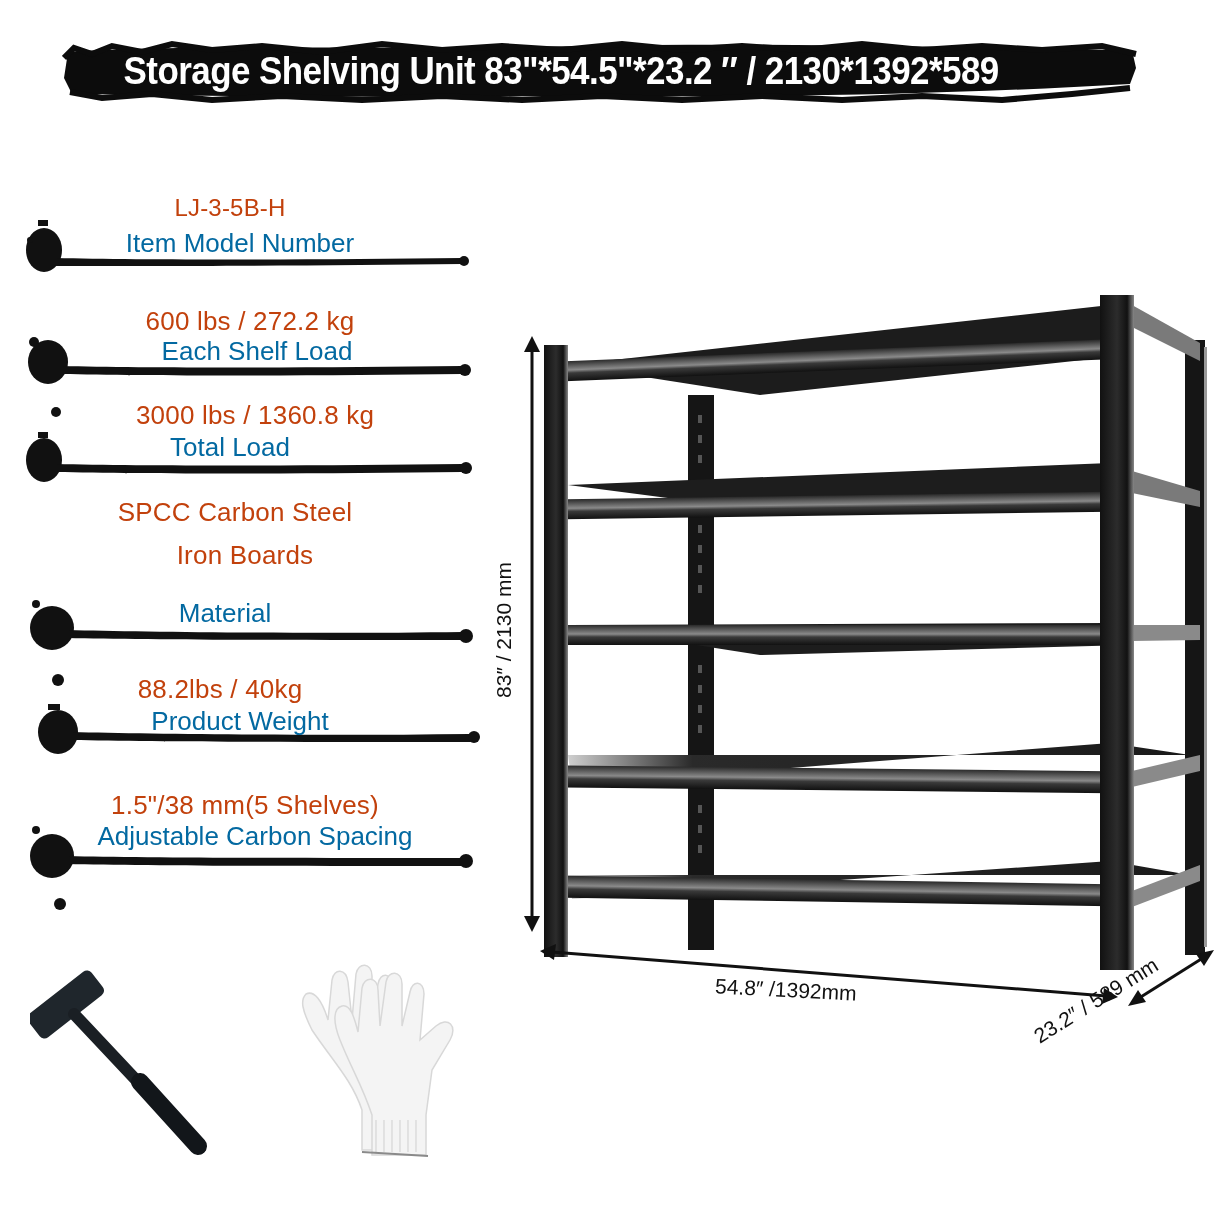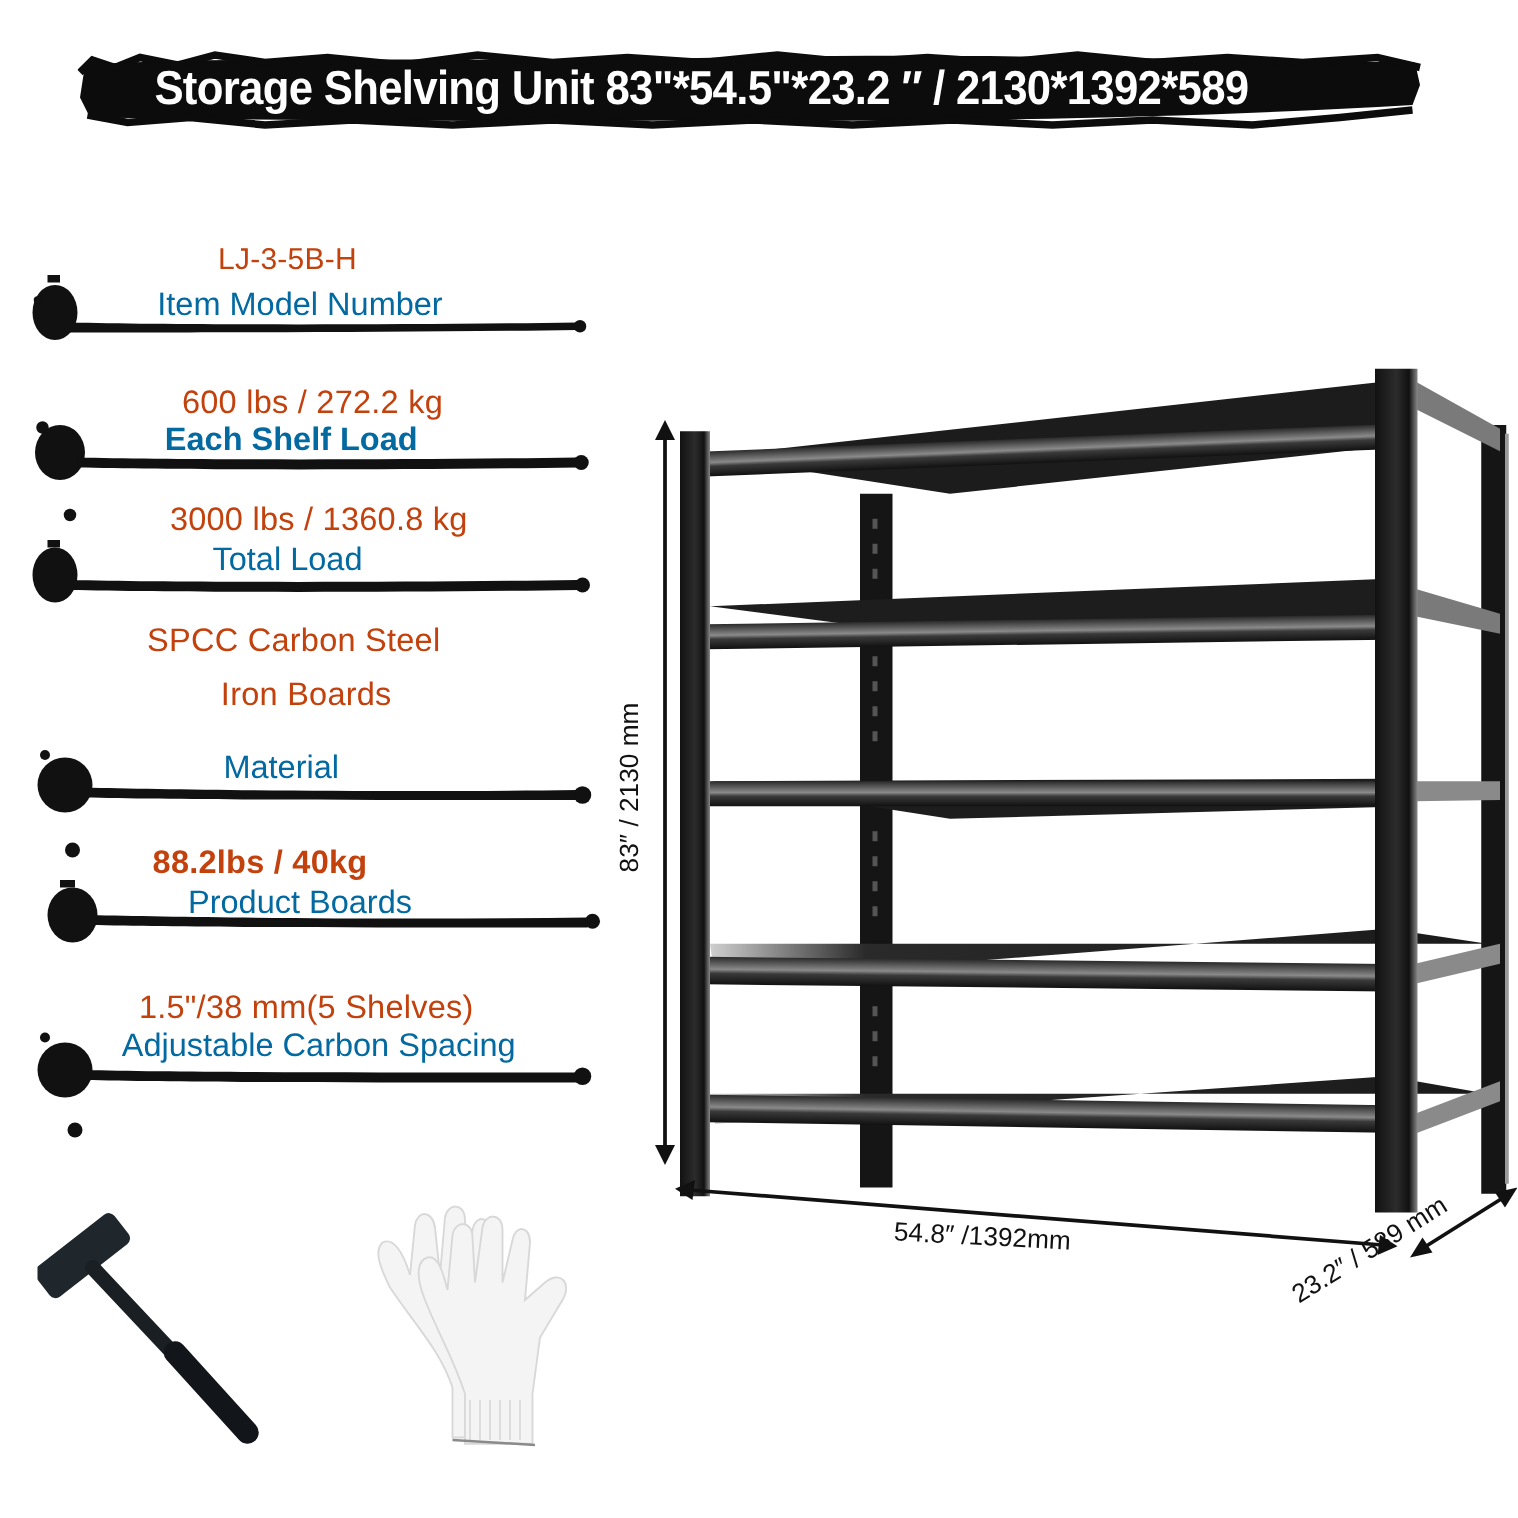--- a/index.html
+++ b/index.html
@@ -49,21 +49,21 @@
 <div class="spec-label" style="left:90px; top:228px; width:300px;">Item Model Number</div>
 
 
 <div class="spec-value" style="left:90px; top:306px; width:320px;">600 lbs / 272.2 kg</div>
 <svg class="ink-line" style="left:22px; top:332px;" width="452" height="70">
   <circle cx="12" cy="10" r="5" fill="#111"></circle>
   <ellipse cx="26" cy="30" rx="20" ry="22" fill="#111"></ellipse>
   <path d="M40,34 C120,36 300,36 440,34 L446,37 L440,42 C300,44 120,44 40,42 Z" fill="#111"></path>
   <circle cx="443" cy="38" r="6" fill="#111"></circle>
 </svg>
-<div class="spec-label" style="left:78px; top:336px; width:310px;font-weight:bold;">Each Shelf Load</div>
+<div class="spec-label" style="left:102px; top:336px; width:310px;">Each Shelf Load</div>
 
 
 <circle></circle>
 <div class="spec-value" style="left:100px; top:400px; width:310px;">3000 lbs / 1360.8 kg</div>
 <svg class="ink-line" style="left:22px; top:404px;" width="452" height="90">
   <circle cx="34" cy="8" r="5" fill="#111"></circle>
   <rect x="16" y="28" width="10" height="6" fill="#111"></rect>
   <ellipse cx="22" cy="56" rx="18" ry="22" fill="#111"></ellipse>
   <path d="M34,60 C120,62 300,62 440,60 L446,62 L440,68 C300,70 120,70 34,68 Z" fill="#111"></path>
   <circle cx="444" cy="64" r="6" fill="#111"></circle>
@@ -82,22 +82,22 @@
 <div class="spec-label" style="left:80px; top:598px; width:290px;">Material</div>
 
 
 <svg class="ink-line" style="left:22px; top:670px;" width="460" height="100">
   <circle cx="36" cy="10" r="6" fill="#111"></circle>
   <rect x="26" y="34" width="12" height="6" fill="#111"></rect>
   <ellipse cx="36" cy="62" rx="20" ry="22" fill="#111"></ellipse>
   <path d="M50,62 C130,64 300,66 448,64 L454,66 L448,72 C300,72 130,72 50,70 Z" fill="#111"></path>
   <circle cx="452" cy="67" r="6" fill="#111"></circle>
 </svg>
-<div class="spec-value" style="left:68px; top:674px; width:280px;font-weight:bold;">88.2lbs / 40kg</div>
-<div class="spec-label" style="left:90px; top:706px; width:300px;">Product Boards</div>
+<div class="spec-value" style="left:80px; top:674px; width:280px;">88.2lbs / 40kg</div>
+<div class="spec-label" style="left:90px; top:706px; width:300px;">Product Weight</div>
 
 
 <div class="spec-value" style="left:60px; top:790px; width:370px;">1.5"/38 mm(5 Shelves)</div>
 <svg class="ink-line" style="left:22px; top:816px;" width="452" height="100">
   <circle cx="14" cy="14" r="4" fill="#111"></circle>
   <ellipse cx="30" cy="40" rx="22" ry="22" fill="#111"></ellipse>
   <path d="M46,40 C120,42 300,42 440,42 L448,44 L440,50 C300,50 120,50 46,48 Z" fill="#111"></path>
   <circle cx="444" cy="45" r="7" fill="#111"></circle>
   <circle cx="38" cy="88" r="6" fill="#111"></circle>
 </svg>

